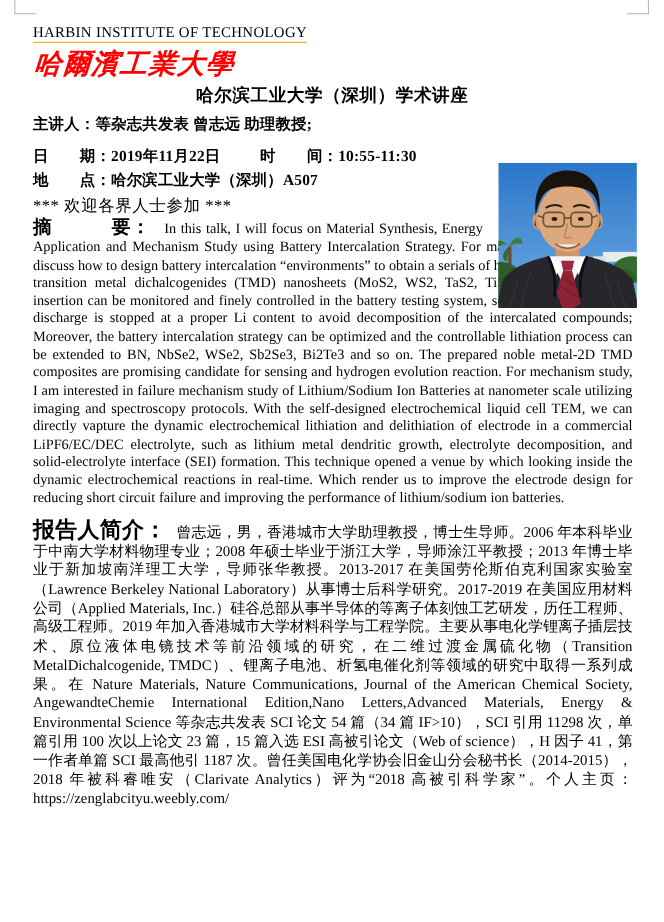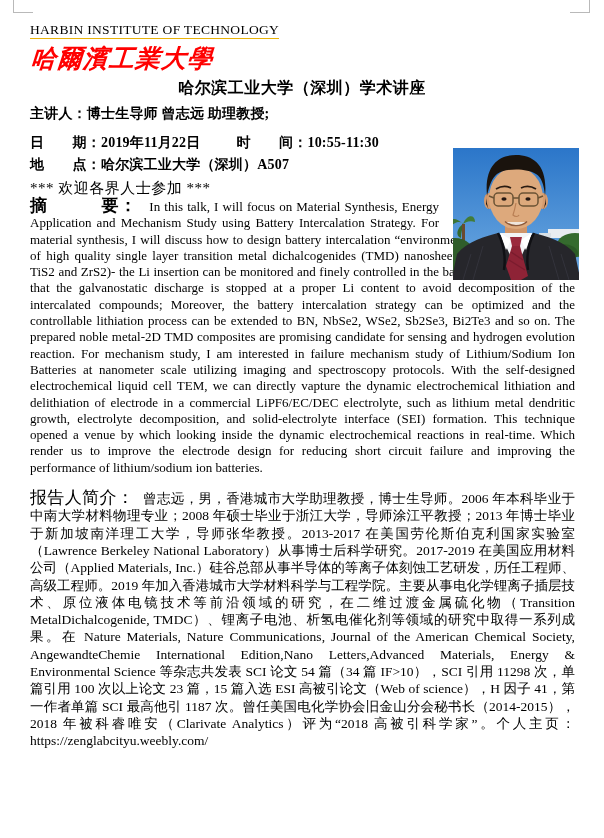--- a/index.html
+++ b/index.html
@@ -83,32 +83,32 @@
     margin-top: 1px;
     font-size: 13px;
     line-height: 16.3px;
     text-align: justify;
   }
   .photo-spacer { float: right; width: 136px; height: 17px; }
   .abstract-label {
     font-size: 17px;
     font-weight: bold;
     margin-right: 12px;
-    font-family: Liberation Mono, monospace;
+    font-family: Liberation Sans, sans-serif;
   }
 
   .bio-par {
     margin-top: 13px;
     font-size: 13.5px;
     line-height: 17.3px;
     text-align: justify;
   }
   .bio-label {
-    font-size: 17px;
-    font-weight: normal;
+    font-size: 20px;
+    font-weight: bold;
     margin-right: 9px;
     font-family: "Liberation Sans", "DejaVu Sans", sans-serif;
   }
 
   .photo {
     position: absolute;
     left: 453px; top: 148px;
     width: 126px; height: 132px;
   }
   .photo svg { display: block; width: 126px; height: 132px; }
@@ -193,21 +193,21 @@
       <path d="M63,55 C62,60 61,64 60,67 C62,69 65,69 66,67" stroke="#b97f54" stroke-width="1.2" fill="none"></path>
 
       <path d="M53,74 C58,78.5 68,78.5 73,74 Z" fill="#efe6dd"></path>
       <path d="M52,73.5 C58,79 68,79 74,73.5" stroke="#8c5a3c" stroke-width="1.4" fill="none"></path>
     </svg>
   </div>
 
   <div class="content">
 
     <div class="info-line first">
-      <span>主讲人：</span><span>博士生导师 曾志远 助理教授;</span>
+      <span>主讲人：</span><span>等杂志共发表 曾志远 助理教授;</span>
     </div>
 
 
 
     <div class="info-line date">
       <span>日　　期：</span><span>2019年11月22日</span><span class="time-label">时　　间：</span><span>10:55-11:30</span>
     </div>
 
     <div class="info-line">
       <span>地　　点：</span><span>哈尔滨工业大学（深圳）A507</span>

